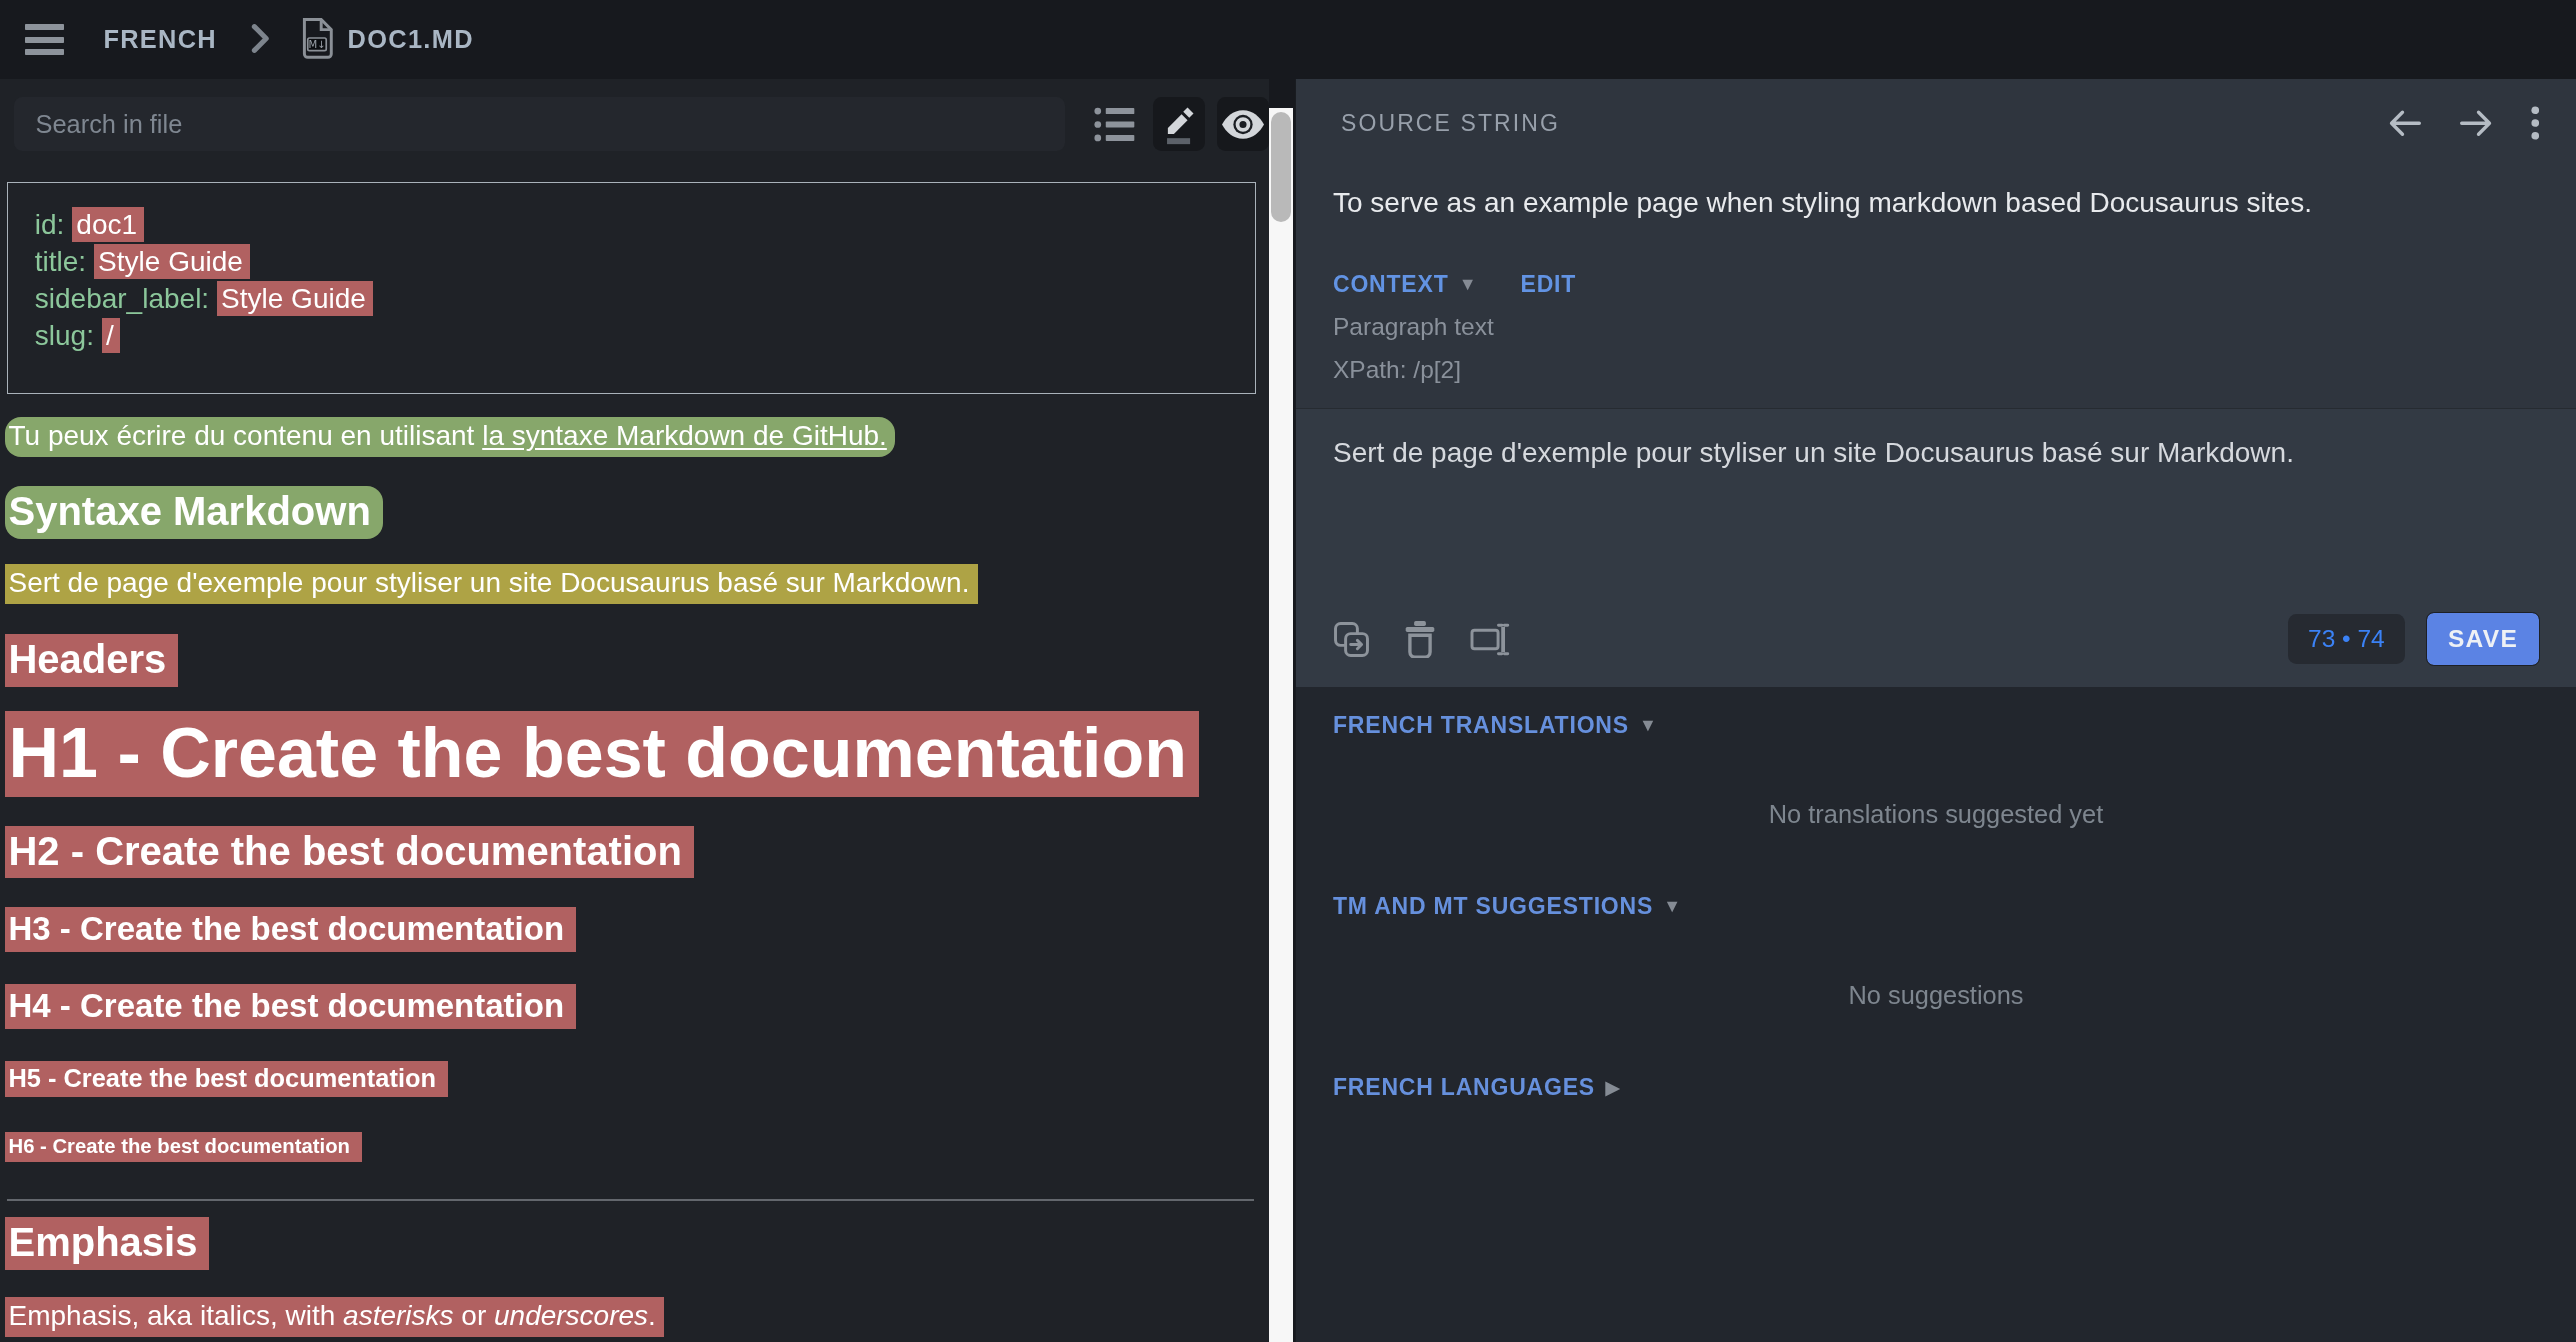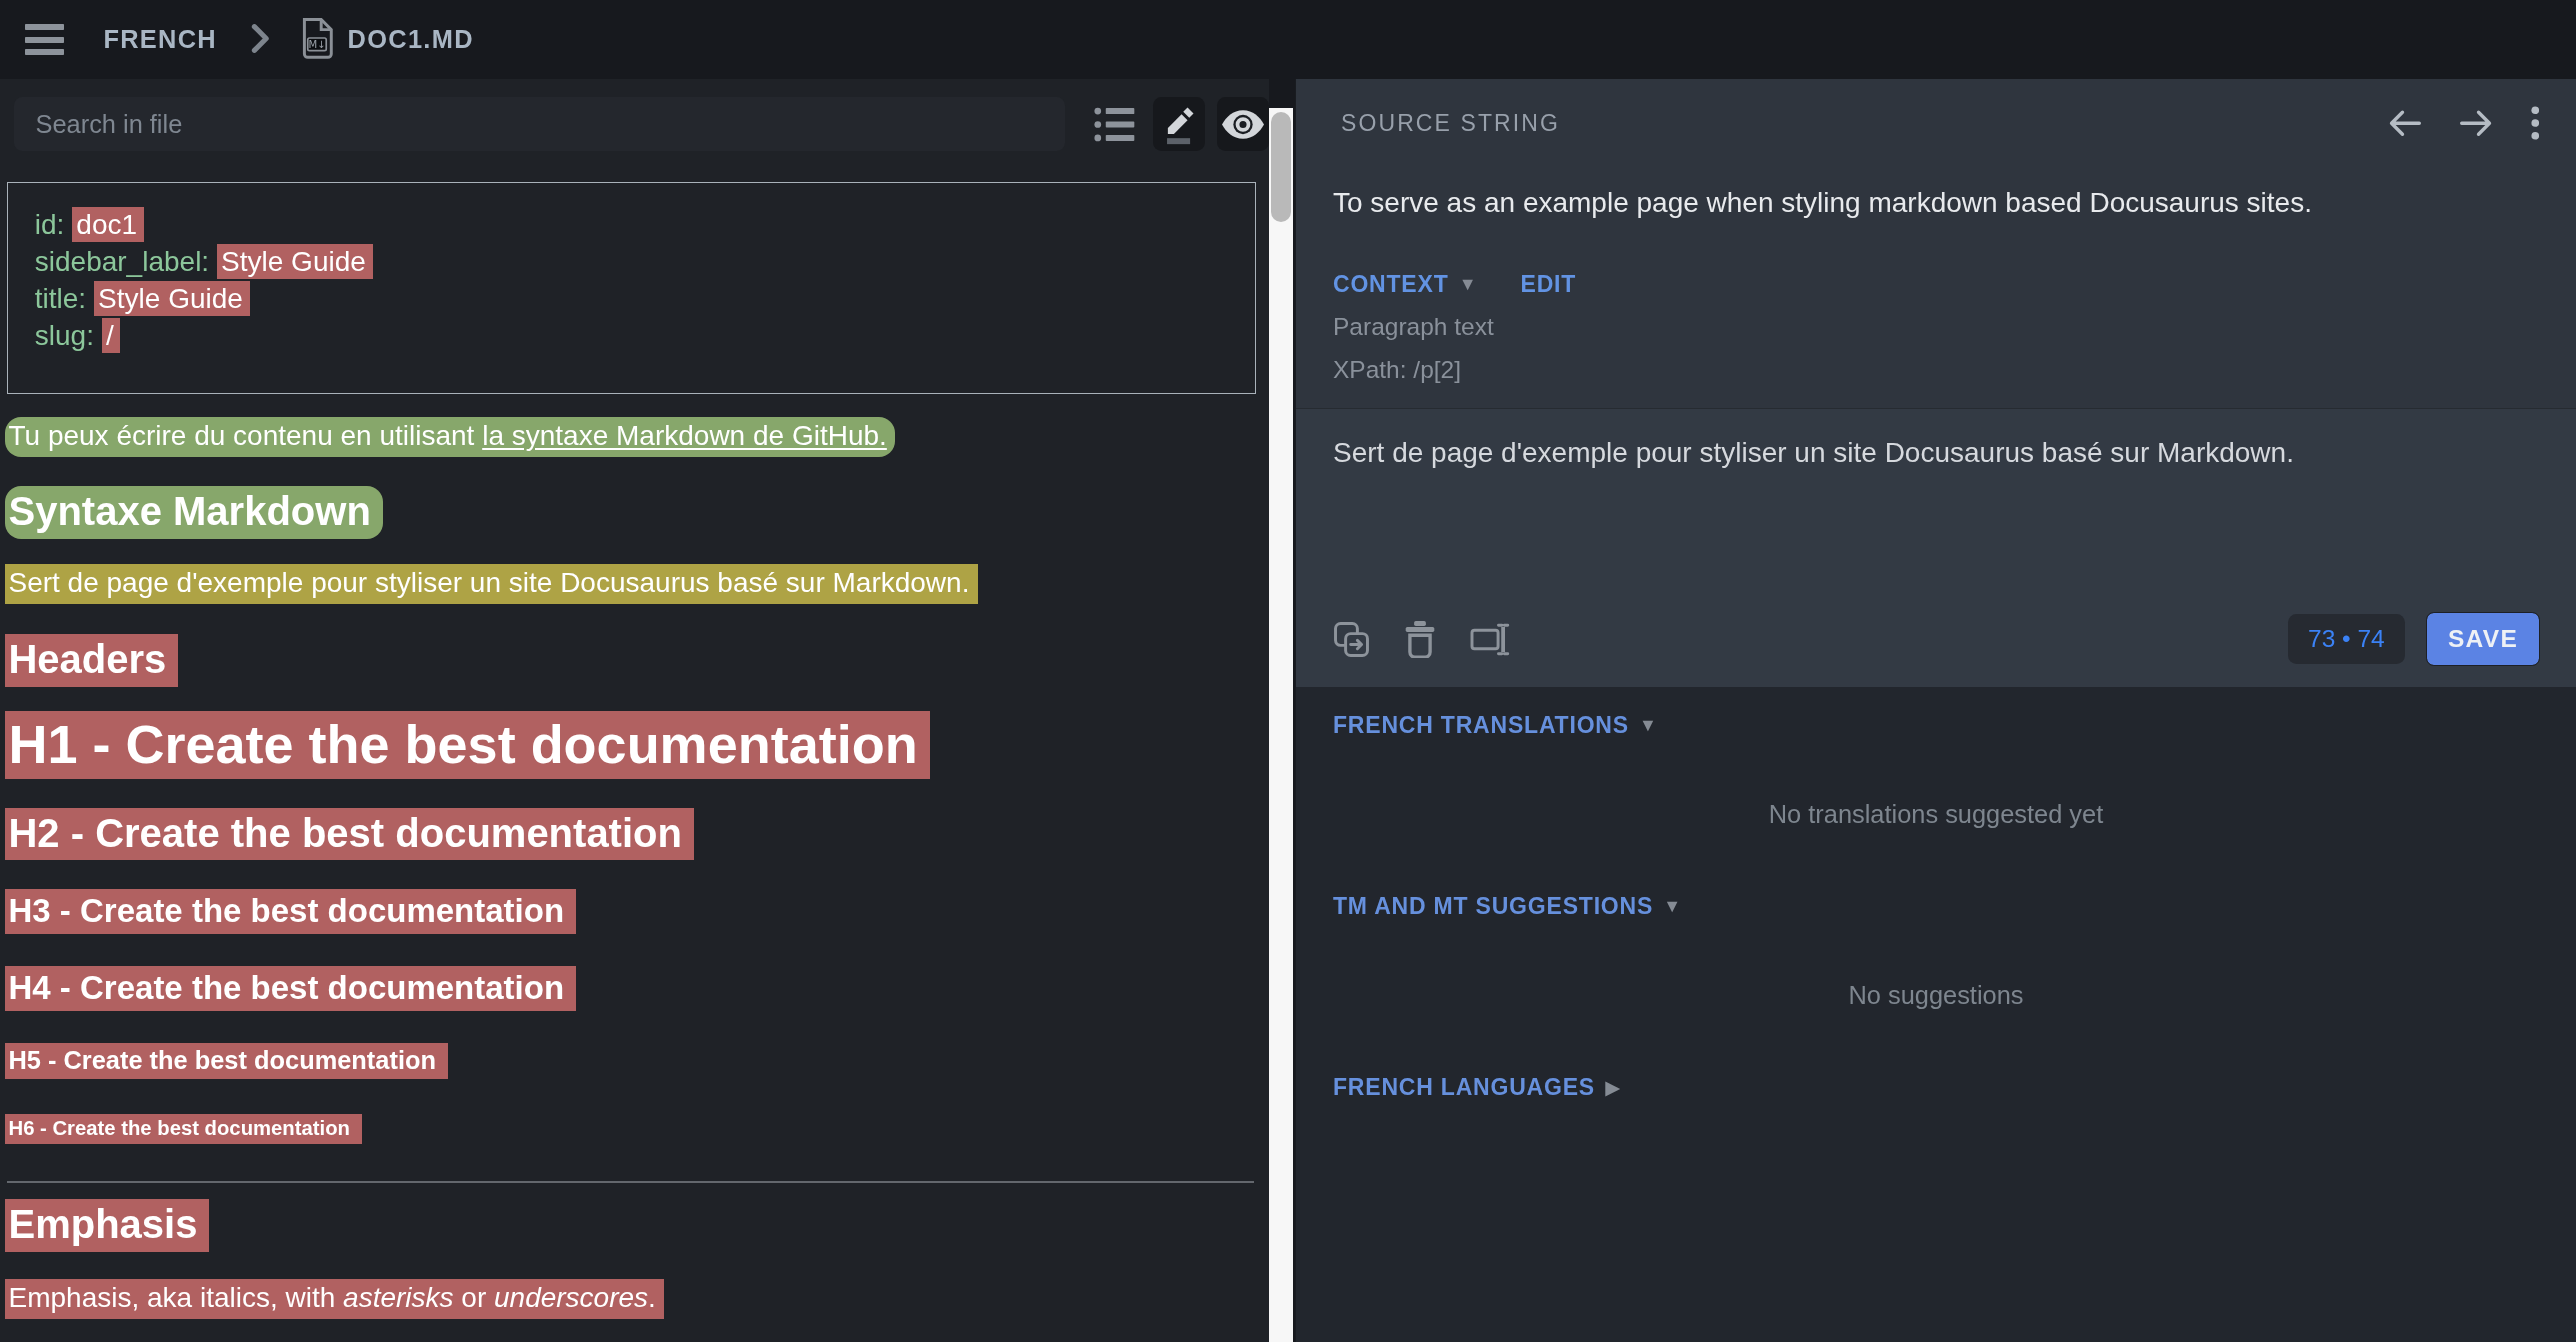--- a/index.html
+++ b/index.html
@@ -39,21 +39,21 @@
   .fm-val { background:#b16161; color:#ffffff; padding:1.7px 6.8px 2.5px 4.2px; }
   .hl { color:#ffffff; }
   .hl-red   { background:#b16161; }
   .hl-green { background:#87a76b;border-radius:16px; }
   .hl-olive { background:#aea345; }
   .pline { font-size:28px; }
   .pline .hl { padding:3.4px 8.5px 5.1px 3.4px; }
   .hline  { font-weight:bold; }
   .hline .hl { padding:2.5px 12px 6px 3.4px; }
   .doclink { text-decoration:underline; color:#ffffff; }
-  .h1size { font-size:54px; }  .h2size { font-size:40px; }  .h3size { font-size:33px; }
+  .h1size { font-size:70px; }  .h2size { font-size:40px; }  .h3size { font-size:33px; }
   .h4size { font-size:33px; }  .h5size { font-size:25.4px; }  .h6size { font-size:20.3px; }
   .doc hr { border:none; border-top:2.5px solid #63676d; margin:42px 15.2px 0 1.7px; }
 
   
   .scrollbar { position:absolute; left:1269px; top:108px; width:24px; height:1234px;
                background:#f7f7f7; }
   .scroll-thumb { position:absolute; left:1.7px; top:4.2px; width:20.3px; height:110px;
                   background:#b9b9b9; border-radius:10.2px; cursor:pointer; }
 
   
@@ -151,22 +151,22 @@
           <circle cx="25" cy="17" r="11.5" fill="#1b1e23"></circle>
           <circle cx="25" cy="17" r="6.5" fill="none" stroke="#d3d6da" stroke-width="4.5"></circle>
         </svg>
       </span>
     </div>
 
     <div class="doc">
 
       <div class="fm-box">
         <div class="fm-row"><span class="fm-key">id: </span><span class="fm-val">doc1</span></div>
+        <div class="fm-row"><span class="fm-key">title: </span><span class="fm-val">Style Guide</span></div>
         <div class="fm-row"><span class="fm-key">sidebar_label: </span><span class="fm-val">Style Guide</span></div>
-        <div class="fm-row"><span class="fm-key">title: </span><span class="fm-val">Style Guide</span></div>
         <div class="fm-row"><span class="fm-key">slug: </span><span class="fm-val">/</span></div>
       </div>
 
       <div class="pline" style="margin-top:27px;">
         <span class="hl hl-green"><span>Tu peux écrire du contenu en utilisant </span><span class="doclink">la syntaxe Markdown de GitHub.</span></span>
       </div>
 
       <div class="hline h2size" style="margin-top:36px;">
         <span class="hl hl-green">Syntaxe Markdown</span>
       </div>

